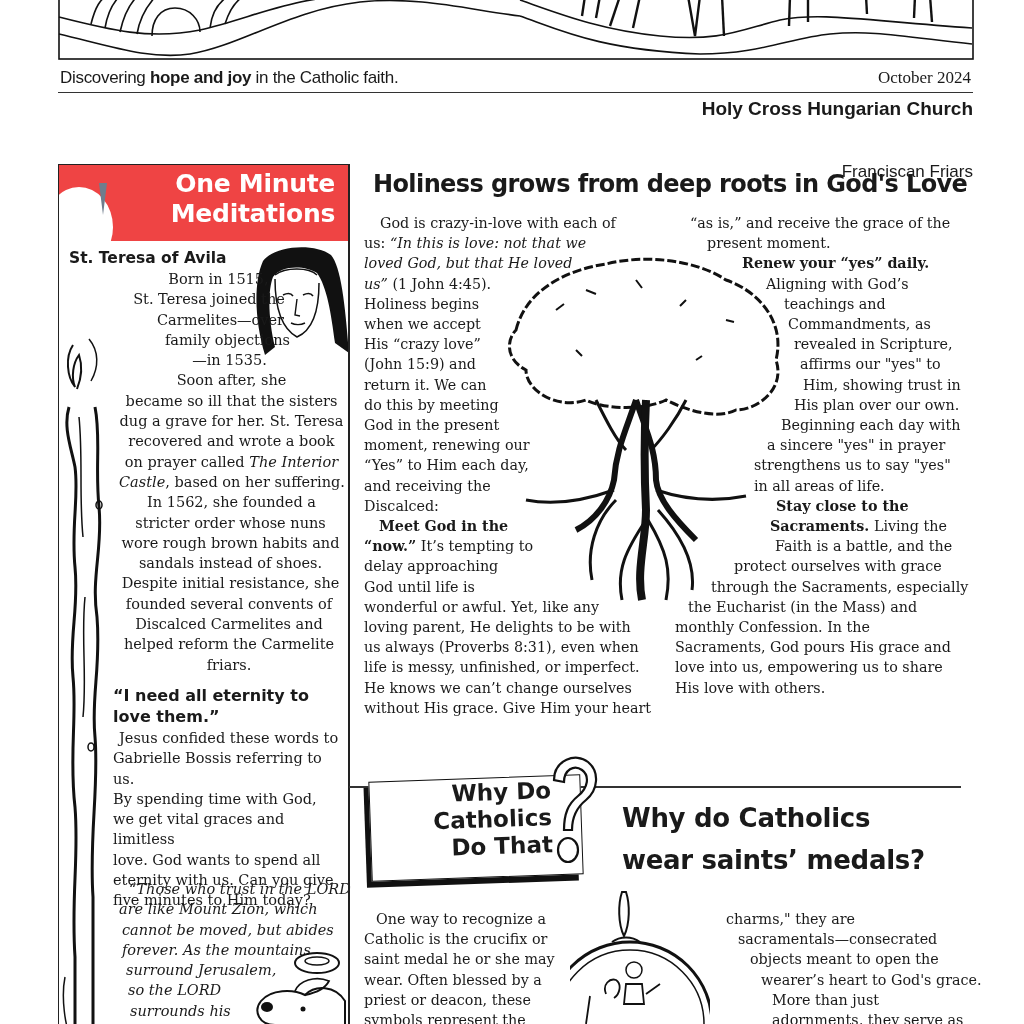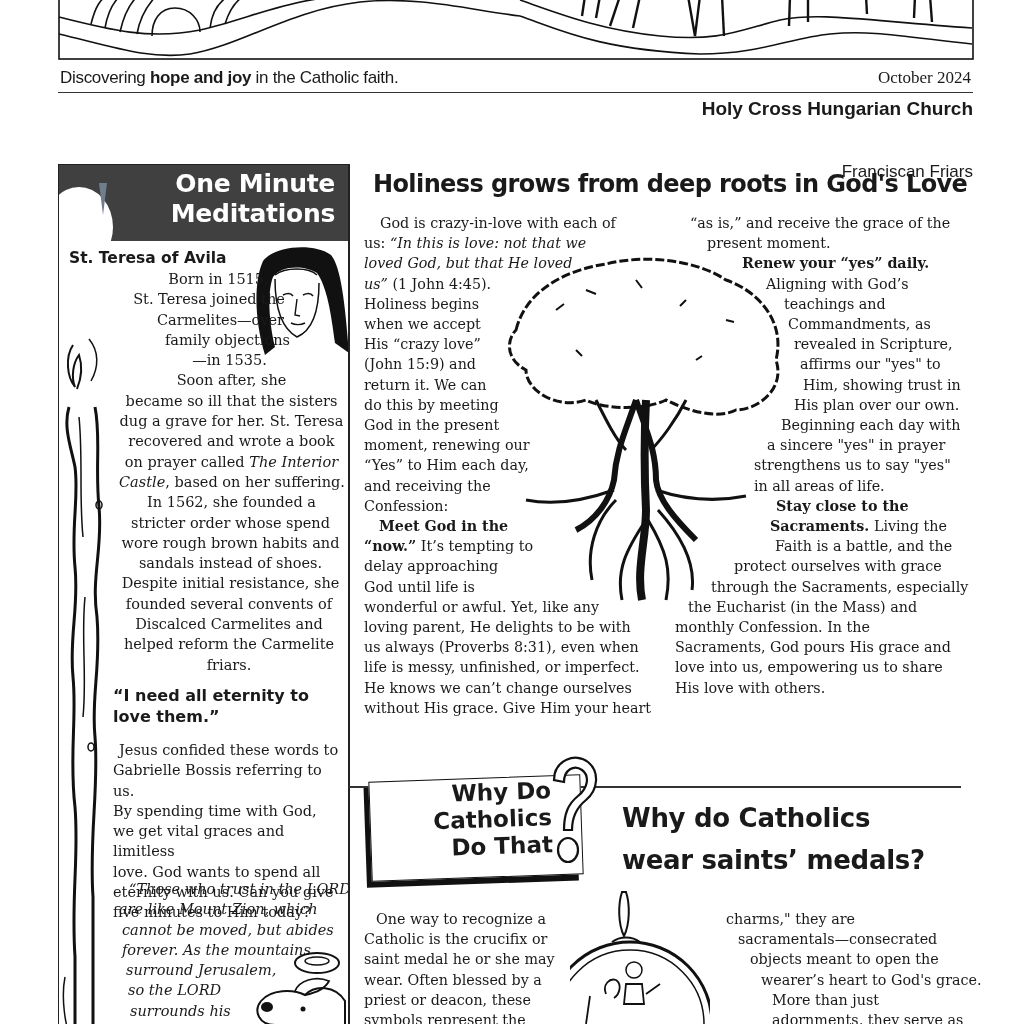--- a/index.html
+++ b/index.html
@@ -9,30 +9,30 @@
   #banner{left:0;top:0;width:1024px;height:62px;}
   #tagline-row{left:58px;top:66px;width:915px;height:26px;border-bottom:1.5px solid #333;}
   #tagline{left:2px;top:2px;font-family:"Liberation Sans",sans-serif;font-size:17px;letter-spacing:-0.3px;}
   #tagline b{font-weight:700;}
   #date{right:2px;top:2px;font-family:Liberation Serif, serif;font-size:17px;}
   #parish{right:51px;top:98px;font-family:"Liberation Sans",sans-serif;font-size:19px;font-weight:700;}
   #order{right:51px;top:134px;font-family:"Liberation Sans",sans-serif;font-size:17px;margin-top:28px;}
 
   
   #sidebar{left:58px;top:164px;width:290px;height:880px;border:1.5px solid #222;border-bottom:none;}
-  #sb-head{left:0;top:0;width:290px;height:76px;background:#404040;overflow:hidden;}
+  #sb-head{left:0;top:0;width:290px;height:76px;background:#ef4444;overflow:hidden;}
   #sb-head .moon{position:absolute;left:-14px;top:22px;width:68px;height:80px;border-radius:50%;background:#fff;}
   #sb-head .moon-notch{position:absolute;left:40px;top:18px;width:0;height:0;border-left:4px solid transparent;border-right:4px solid transparent;border-top:32px solid #6f7d8d;}
   #sb-title{position:absolute;right:14px;top:4px;text-align:right;font-family:"DejaVu Sans",sans-serif;font-weight:700;color:#fff;font-size:25px;line-height:30px;letter-spacing:-0.3px;}
   .sb-text{font-size:14.5px;line-height:20.3px;}
   #saint-name{left:10px;top:84px;font-family:"DejaVu Sans",sans-serif;font-weight:700;font-size:15.5px;}
   #saint-body{left:0;top:104px;width:285px;text-align:center;}
   #saint-body div{white-space:nowrap;}
   #quote-title{left:54px;top:520px;font-family:"DejaVu Sans",sans-serif;font-weight:700;font-size:16px;line-height:21px;width:230px;}
-  #quote-body{left:54px;top:563px;width:234px;margin-top:12px;}
+  #quote-body{left:54px;top:563px;width:234px;}
   #psalm{left:60px;top:714px;width:228px;font-style:italic;}
   #psalm div{white-space:nowrap;}
   #nun-art{left:186px;top:78px;}
   #candle-art{left:2px;top:172px;}
   #angel-art{left:186px;top:780px;}
 
   
   #article-title{left:373px;top:170px;font-family:"DejaVu Sans",sans-serif;font-weight:700;font-size:24px;letter-spacing:-0.6px;white-space:nowrap;}
   .col{font-size:14.3px;line-height:20.2px;}
   .col div{white-space:nowrap;}
@@ -129,21 +129,21 @@
     <div style="padding-left:38px">Carmelites—over</div>
     <div style="padding-left:52px">family objections</div>
     <div style="padding-left:56px">—in 1535.</div>
     <div style="padding-left:60px">Soon after, she</div>
     <div style="padding-left:60px">became so ill that the sisters</div>
     <div style="padding-left:60px">dug a grave for her. St. Teresa</div>
     <div style="padding-left:60px">recovered and wrote a book</div>
     <div style="padding-left:60px"><span>on prayer called </span><i>The Interior</i></div>
     <div style="padding-left:60px"><i>Castle</i><span>, based on her suffering.</span></div>
     <div style="padding-left:60px">In 1562, she founded a</div>
-    <div style="padding-left:58px">stricter order whose spend</div>
+    <div style="padding-left:58px">stricter order whose nuns</div>
     <div style="padding-left:58px">wore rough brown habits and</div>
     <div style="padding-left:58px">sandals instead of shoes.</div>
     <div style="padding-left:58px">Despite initial resistance, she</div>
     <div style="padding-left:55px">founded several convents of</div>
     <div style="padding-left:55px">Discalced Carmelites and</div>
     <div style="padding-left:55px">helped reform the Carmelite</div>
     <div style="padding-left:55px">friars.</div>
   </div>
 
   <div id="quote-title" class="abs">“I need all eternity to love them.”</div>
@@ -199,21 +199,21 @@
   <div>Holiness begins</div>
   <div>when we accept</div>
   <div>His “crazy love”</div>
   <div>(John 15:9) and</div>
   <div>return it. We can</div>
   <div>do this by meeting</div>
   <div>God in the present</div>
   <div>moment, renewing our</div>
   <div>“Yes” to Him each day,</div>
   <div>and receiving the</div>
-  <div>Confession:</div>
+  <div>Discalced:</div>
   <div style="padding-left:15px;font-weight:700">Meet God in the</div>
   <div><b>“now.”</b><span> It’s tempting to</span></div>
   <div>delay approaching</div>
   <div>God until life is</div>
   <div>wonderful or awful. Yet, like any</div>
   <div>loving parent, He delights to be with</div>
   <div>us always (Proverbs 8:31), even when</div>
   <div>life is messy, unfinished, or imperfect.</div>
   <div>He knows we can’t change ourselves</div>
   <div>without His grace. Give Him your heart</div>

